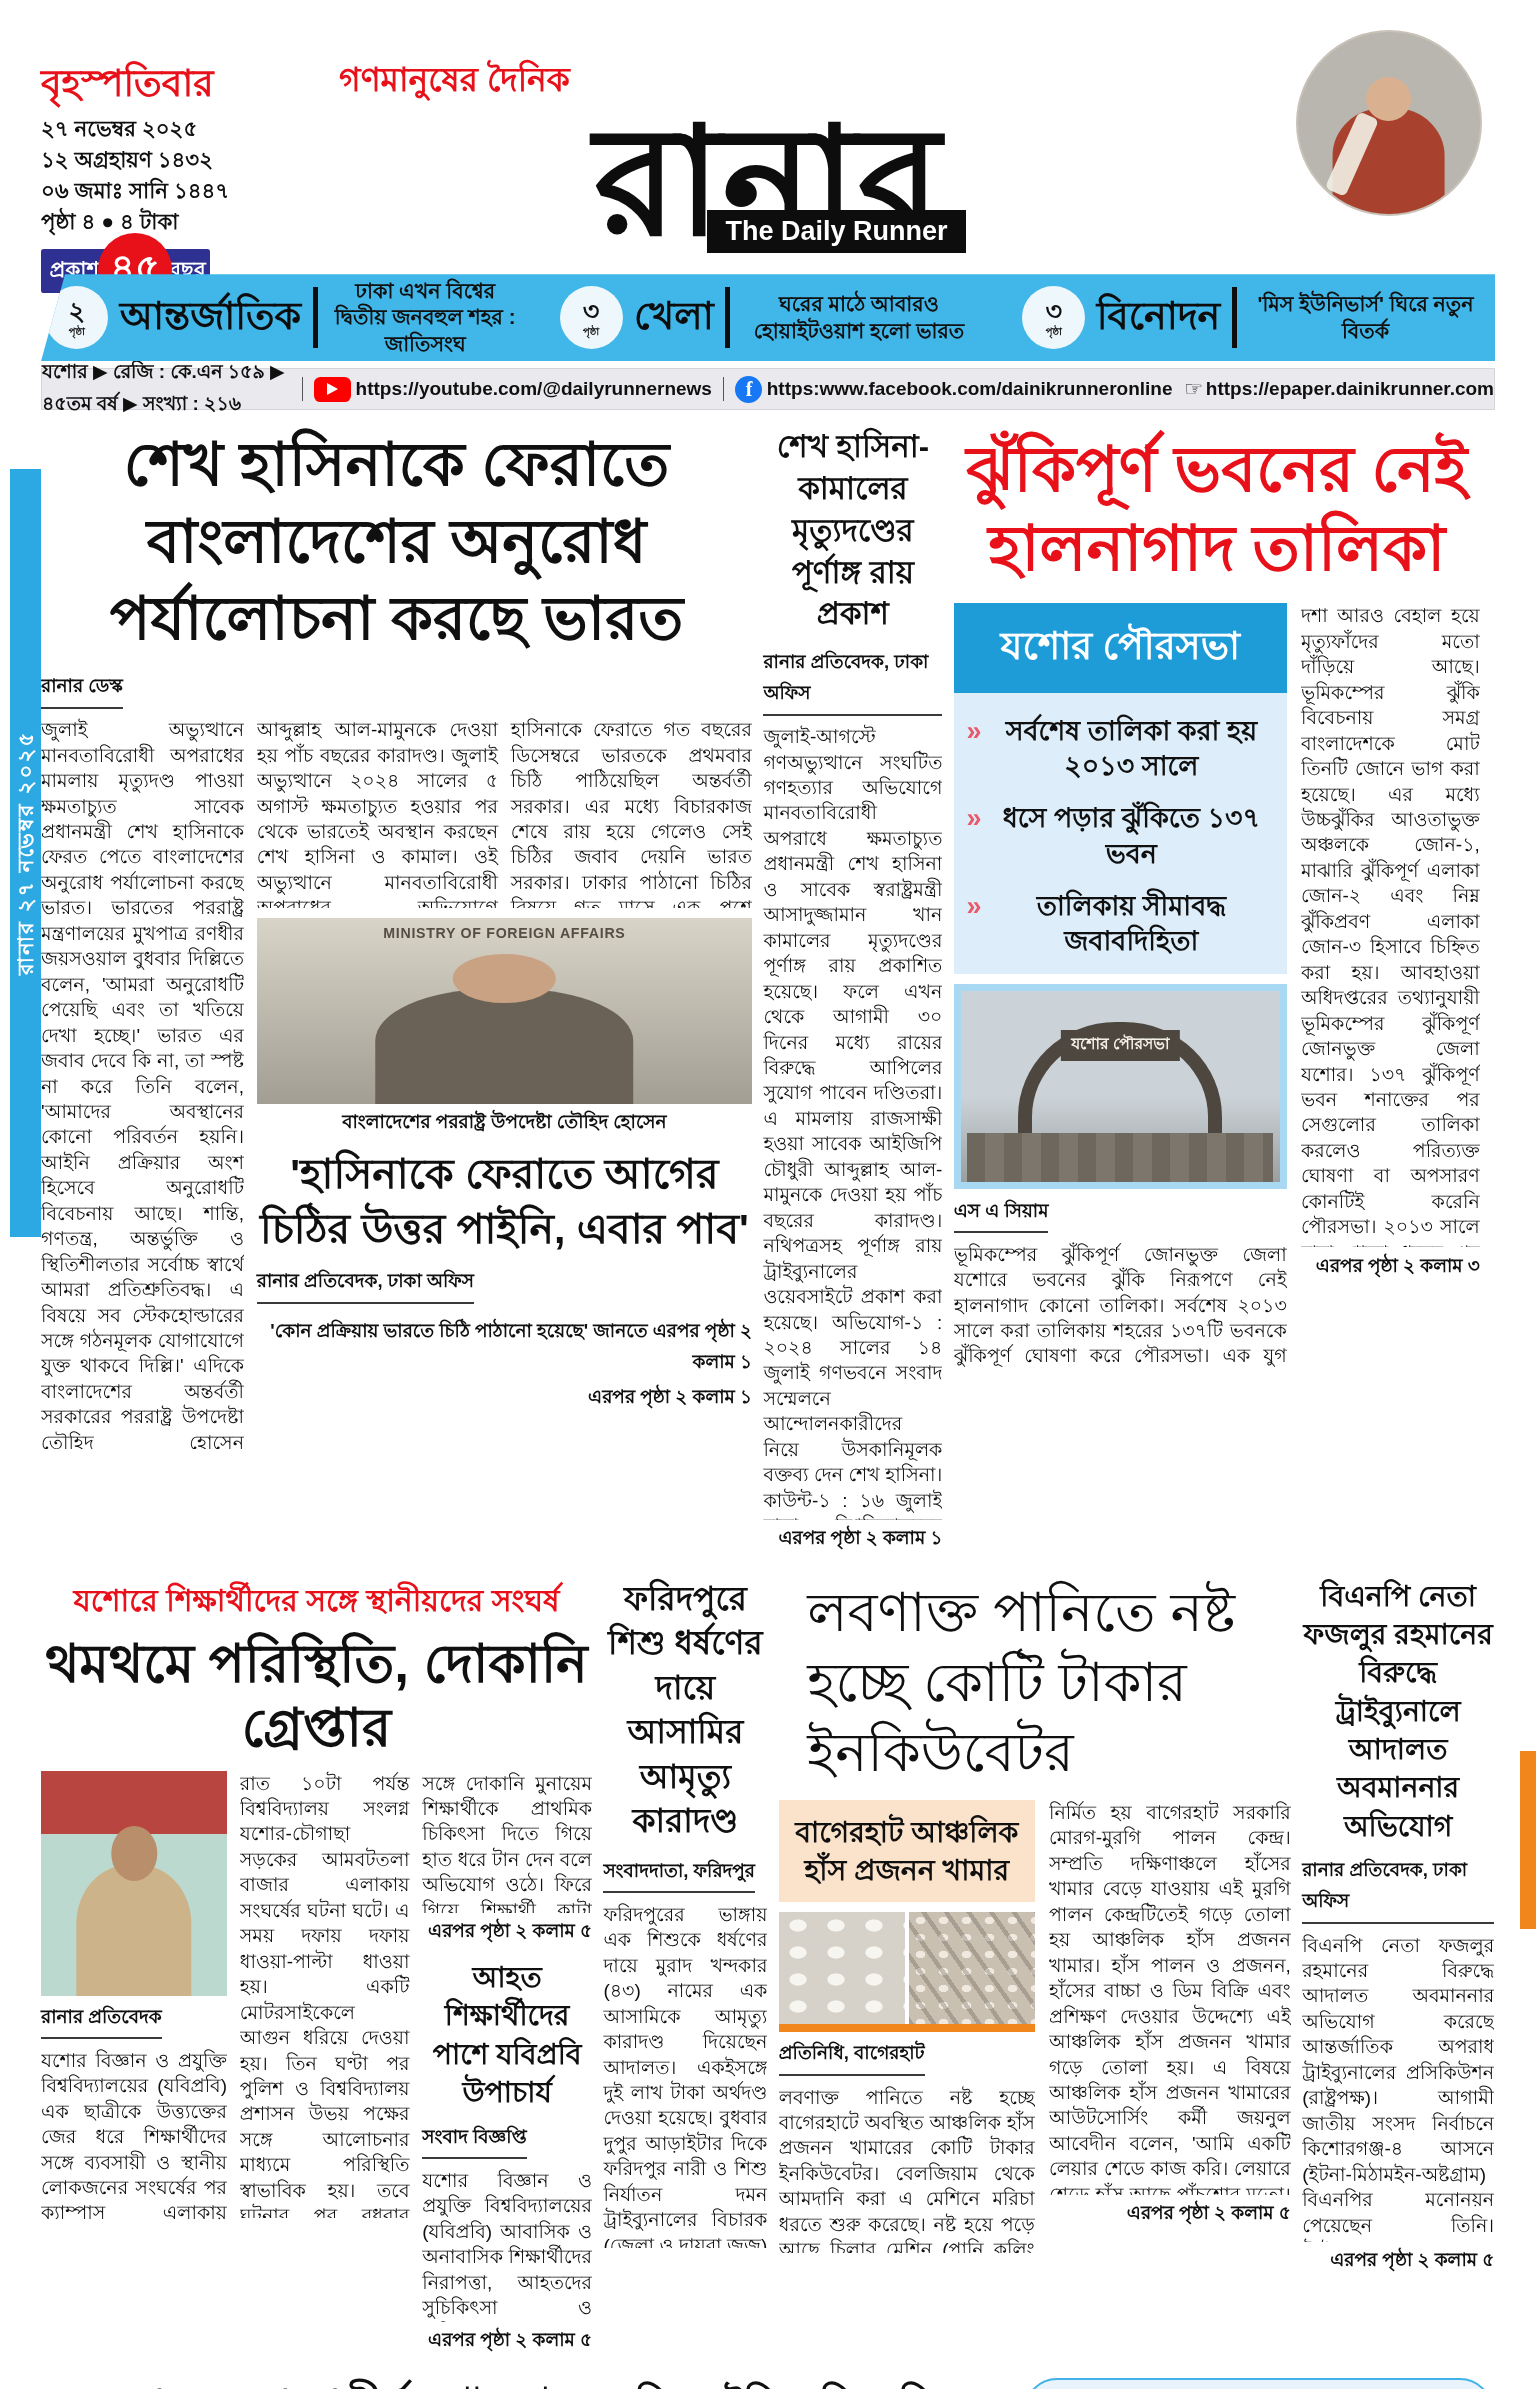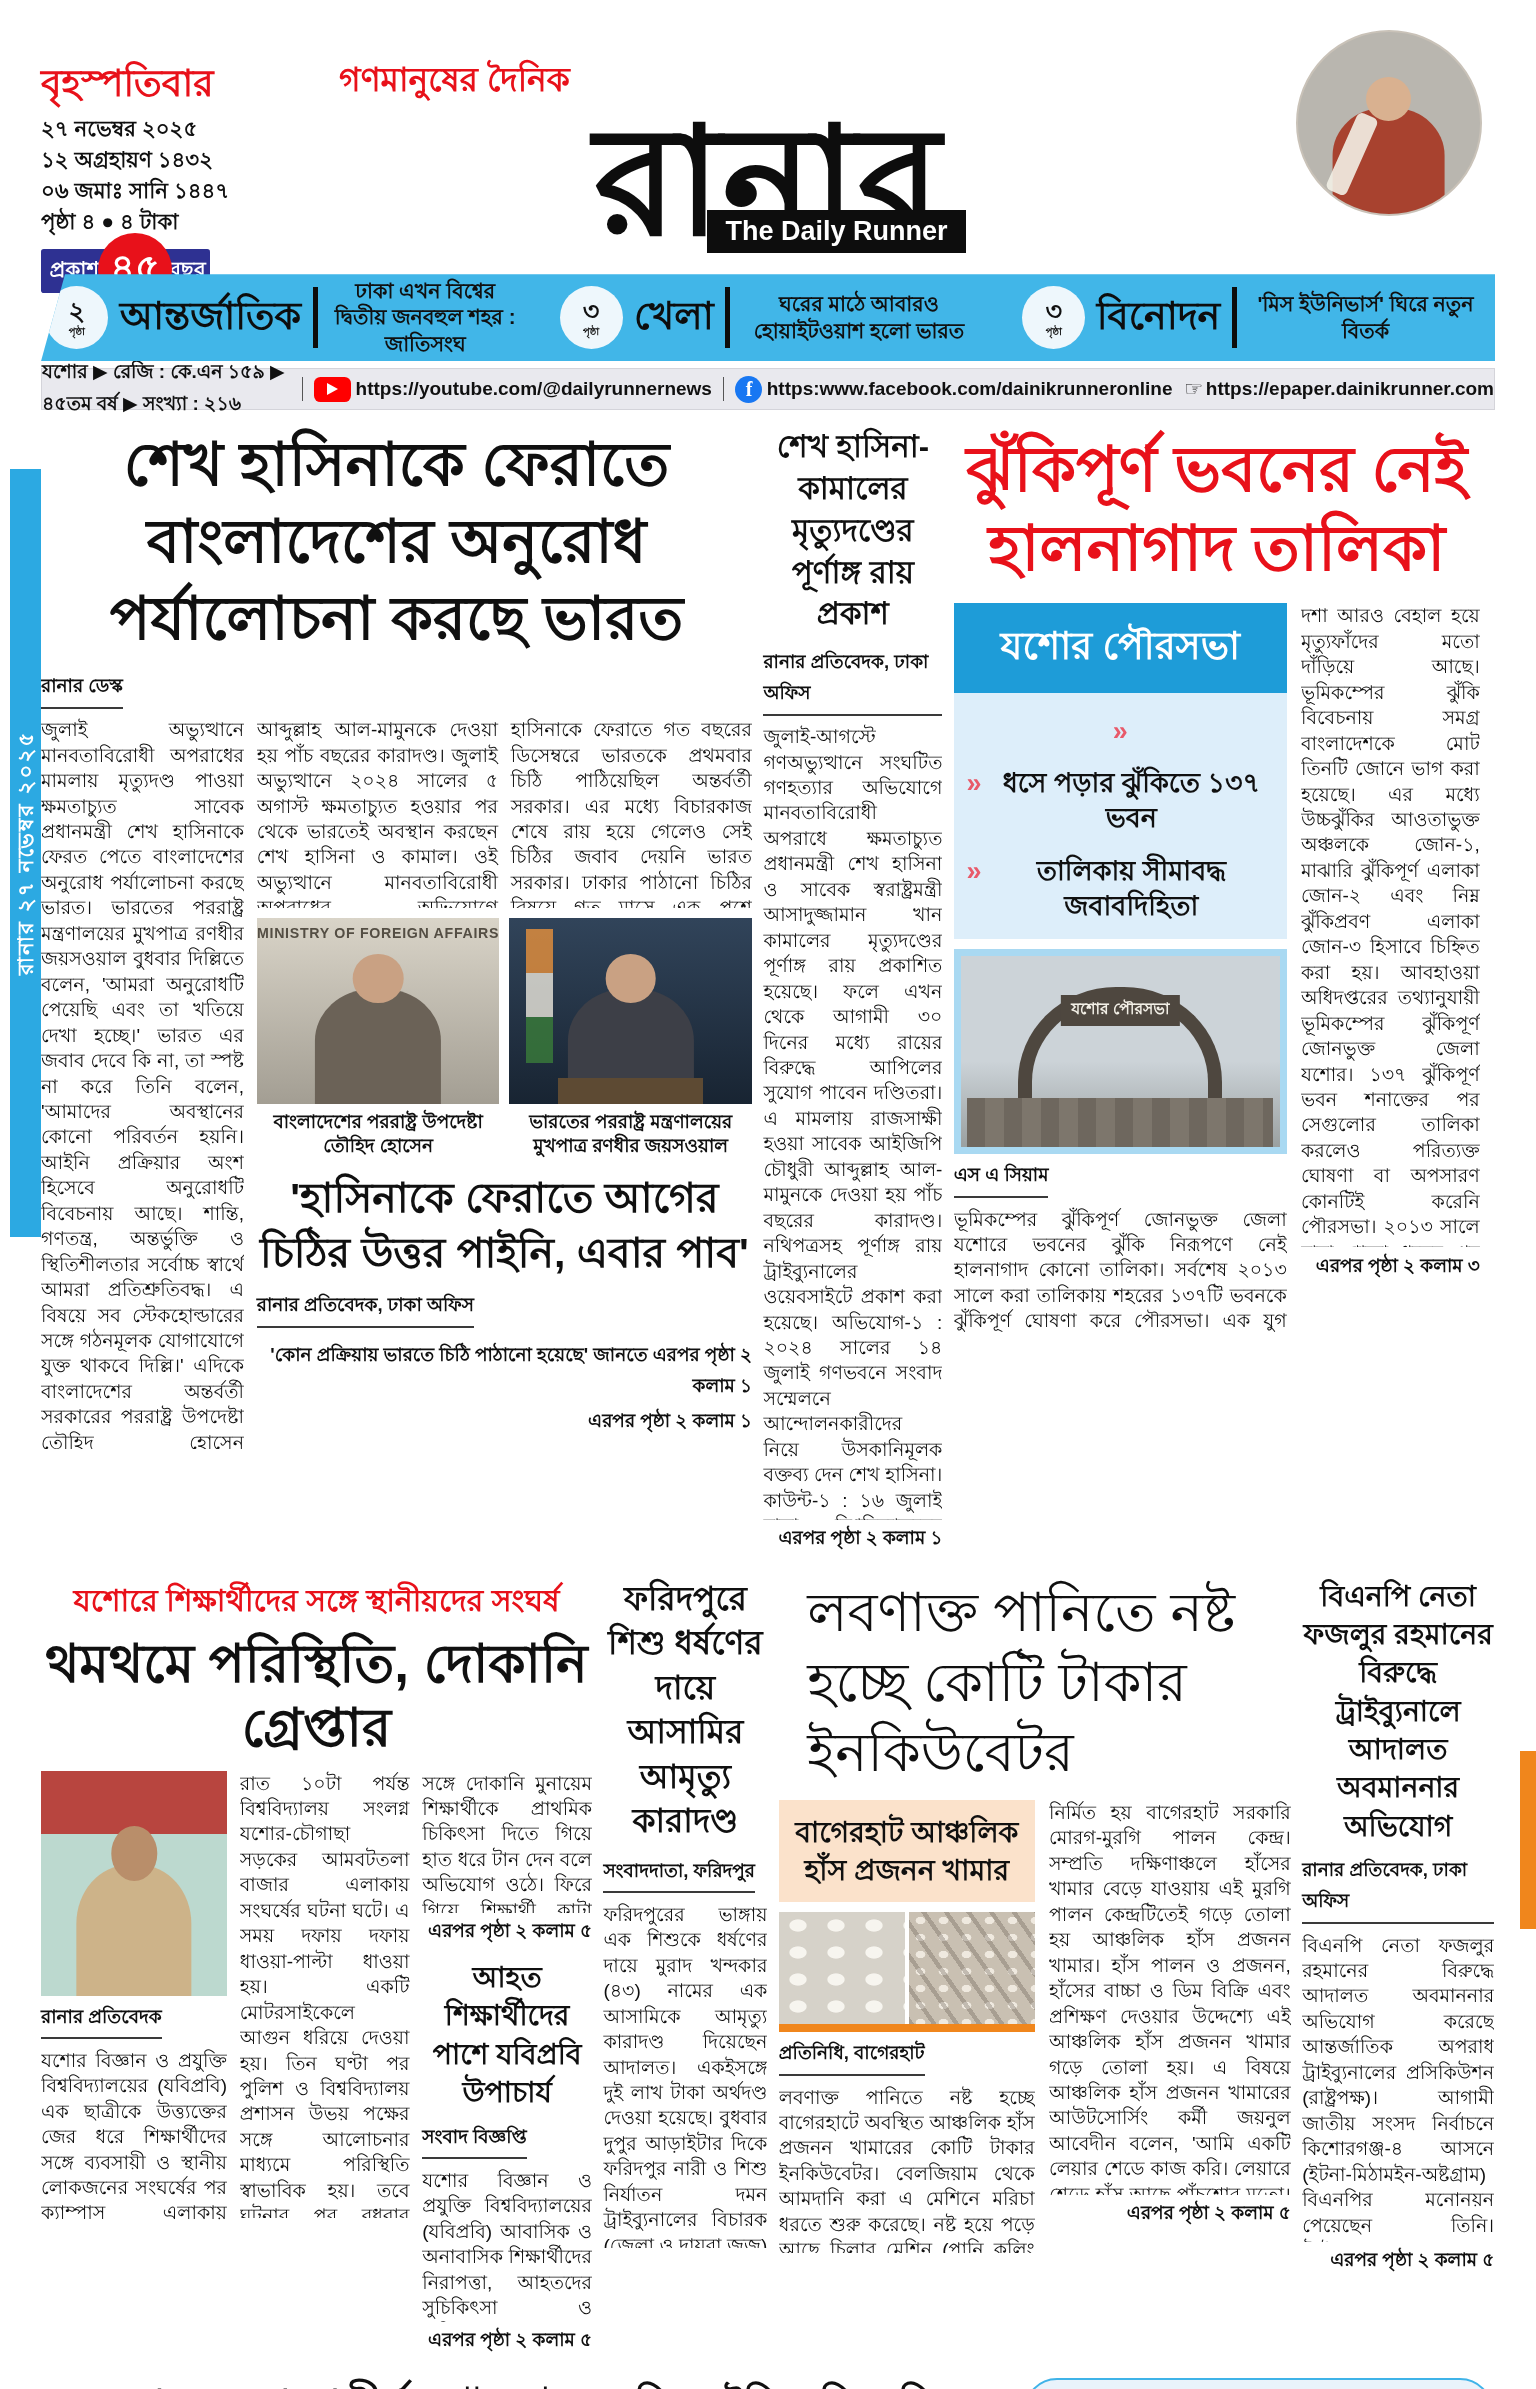--- a/index.html
+++ b/index.html
@@ -242,26 +242,20 @@
               <div class="body-text">হাসিনাকে ফেরাতে গত বছরের ডিসেম্বরে ভারতকে প্রথমবার চিঠি পাঠিয়েছিল অন্তর্বর্তী সরকার। এর মধ্যে বিচারকাজ শেষে রায় হয়ে গেলেও সেই চিঠির জবাব দেয়নি ভারত সরকার। ঢাকার পাঠানো চিঠির বিষয়ে গত মাসে এক প্রশ্নে ভারতের পররাষ্ট্র সচিব বিক্রম মিশ্রি বলেছিলেন, আইনি বিষয়গুলো দিল্লি পর্যালোচনা করে দেখছে। নতুন চিঠিতে কী লেখা হয়েছে জানতে চাইলে পররাষ্ট্র উপদেষ্টা তৌহিদ বুধবার বলেন, 'আমরা বলেছি যে, যেহেতু তাকে বিচারে দোষী সাব্যস্ত করা হয়েছে, কাজেই তাকে যেন ফেরত দেওয়া হয়।' উত্তর পাওয়ার আশা না থাকলেও নিয়মরক্ষার জন্য এই চিঠি দেওয়া হয়। 'এটা আমি প্রত্যাশা করছি না। ফেব্রুয়ারিতে ত্রয়োদশ জাতীয় নির্বাচনে প্রতিবেশী দেশ ভারত থেকে কোনো পর্যবেক্ষক আসতে</div>
             </div>
             <div class="ms-photos">
               <figure>
                 <div class="ph ph-press1">
                   <span class="ph-sign">MINISTRY OF FOREIGN AFFAIRS</span>
                   <i class="fig"></i>
                 </div>
                 <figcaption>বাংলাদেশের পররাষ্ট্র উপদেষ্টা তৌহিদ হোসেন</figcaption>
               </figure>
-              <figure>
-                <div class="ph ph-press2">
-                    <i class="fig"></i>
-                  </div>
-                <figcaption>ভারতের পররাষ্ট্র মন্ত্রণালয়ের মুখপাত্র রণধীর জয়সওয়াল</figcaption>
-              </figure>
             </div>
             <h2 class="subhead">'হাসিনাকে ফেরাতে আগের চিঠির উত্তর পাইনি, এবার পাব'</h2>
             <div class="byline">রানার প্রতিবেদক, ঢাকা অফিস</div>
             <div class="jump">'কোন প্রক্রিয়ায় ভারতে চিঠি পাঠানো হয়েছে' জানতে এরপর পৃষ্ঠা ২ কলাম ১</div>
             <div class="jump">এরপর পৃষ্ঠা ২ কলাম ১</div>
           </div>
         </div>
       </section>
 
       <section>
@@ -273,20 +267,21 @@
 
       <section>
         <h1 class="h-red">ঝুঁকিপূর্ণ ভবনের নেই হালনাগাদ তালিকা</h1>
         <div class="risk-row">
           <div class="risk-left">
             <div class="infobox">
               <div class="infobox-head">যশোর পৌরসভা</div>
               <div class="infobox-body">
                 <div class="ib-item">
                   <span class="mark">»</span>
+                  <span>সর্বশেষ তালিকা করা হয় ২০১৩ সালে</span>
                 </div>
                 <div class="ib-item">
                   <span class="mark">»</span>
                   <span>ধসে পড়ার ঝুঁকিতে ১৩৭ ভবন</span>
                 </div>
                 <div class="ib-item">
                   <span class="mark">»</span>
                   <span>তালিকায় সীমাবদ্ধ জবাবদিহিতা</span>
                 </div>
               </div>

